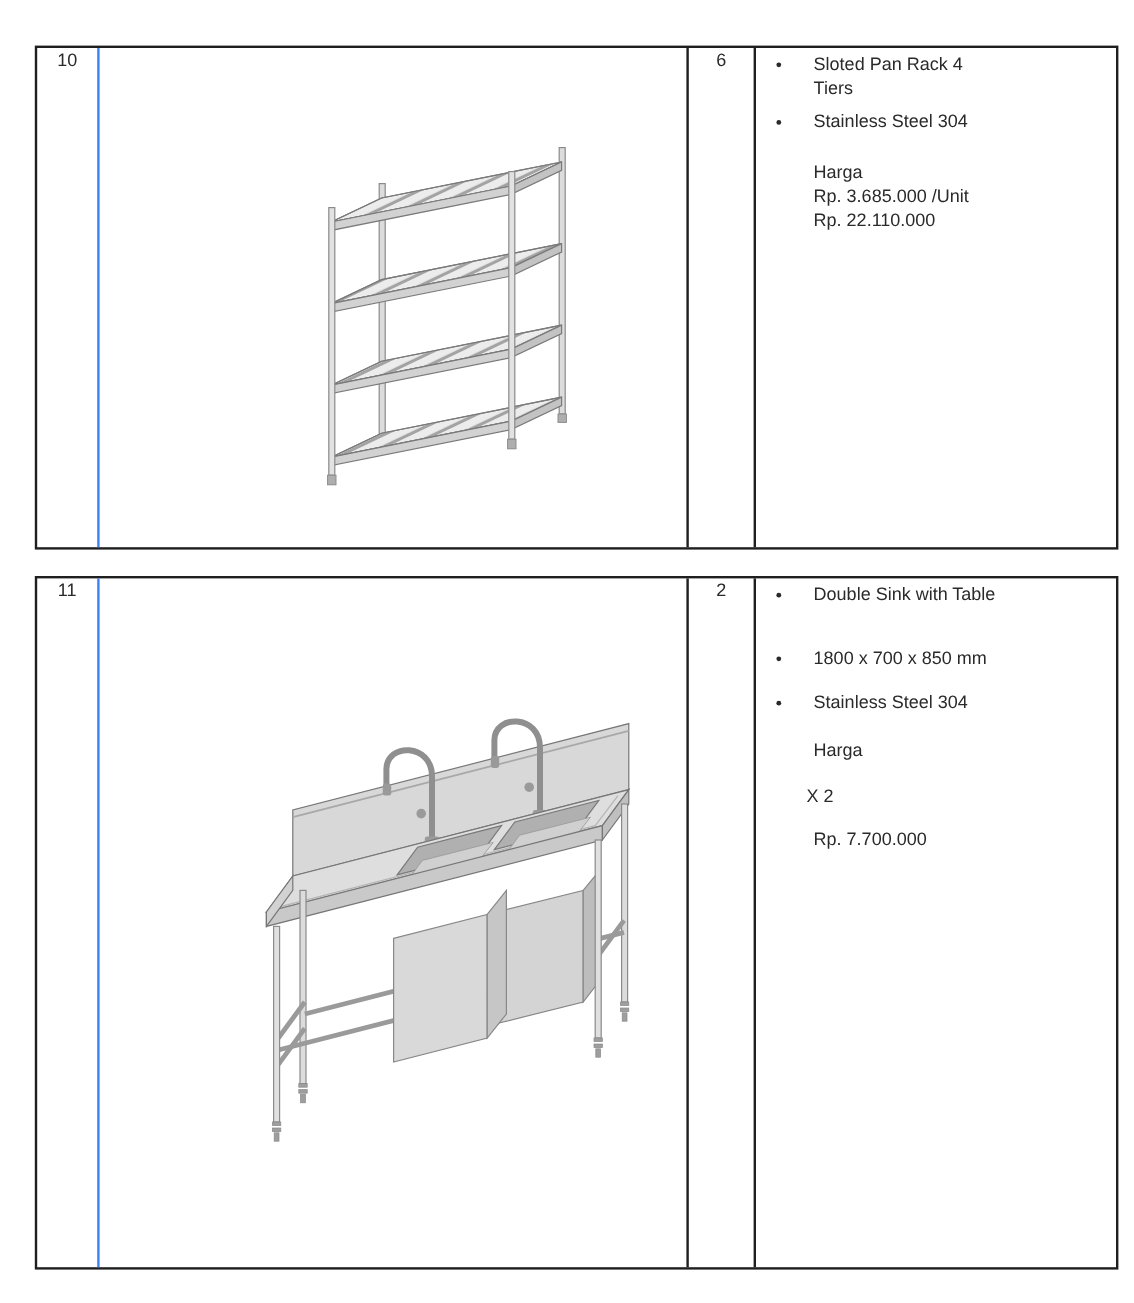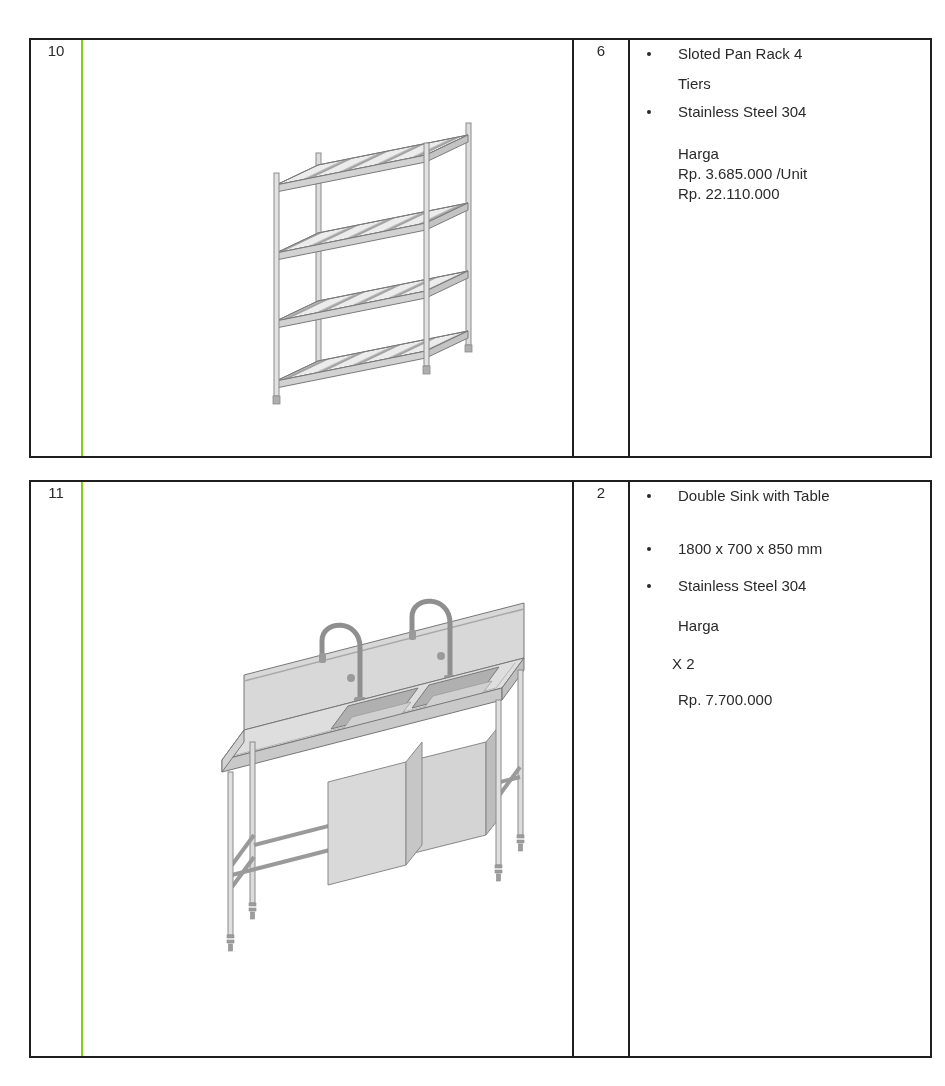--- a/index.html
+++ b/index.html
@@ -17,33 +17,33 @@
     left:29px;
     width:899px;
     border:2px solid #1f1f1f;
     display:flex;
     background:#ffffff;
     box-sizing:content-box;
   }
   #t1{top:38px;height:416px;}
   #t2{top:480px;height:574px;}
   .cell{box-sizing:border-box;position:relative;}
-  .cell.c-no{width:52px;border-right:2px solid #84cc16;text-align:center;padding-top:2px;}
+  .cell.c-no{width:52px;border-right:2px solid #3b82f6;text-align:center;padding-top:2px;}
   .cell.c-img{width:491px;border-right:2px solid #1f1f1f;}
   .cell.c-qty{width:56px;border-right:2px solid #1f1f1f;text-align:center;padding-top:2px;}
   .cell.c-desc{flex:1;padding-top:2px;}
   .line{position:relative;padding-left:48px;line-height:20px;white-space:nowrap;}
   .bul{
     position:absolute;left:17px;top:8px;
     width:4px;height:4px;border-radius:50%;
     background:#2a2a2a;
   }
   
   #t1 .line.l0{margin-top:2px;}
-  #t1 .line.l1{margin-top:10px;}
+  #t1 .line.l1{}
   #t1 .line.l2{margin-top:35px;}
   #t1 .line.l3{margin-top:8px;}
   #t1 .line.l4{margin-top:22px;}
   #t1 .line.l5{margin-top:0;}
   #t1 .line.l6{margin-top:19px;}
   #t1 .line.l7{margin-top:0;}
   #t2 .line.l0{margin-top:2px;}
   #t2 .line.l1{margin-top:33px;}
   #t2 .line.l2{margin-top:17px;}
   #t2 .line.l3{margin-top:20px;}

